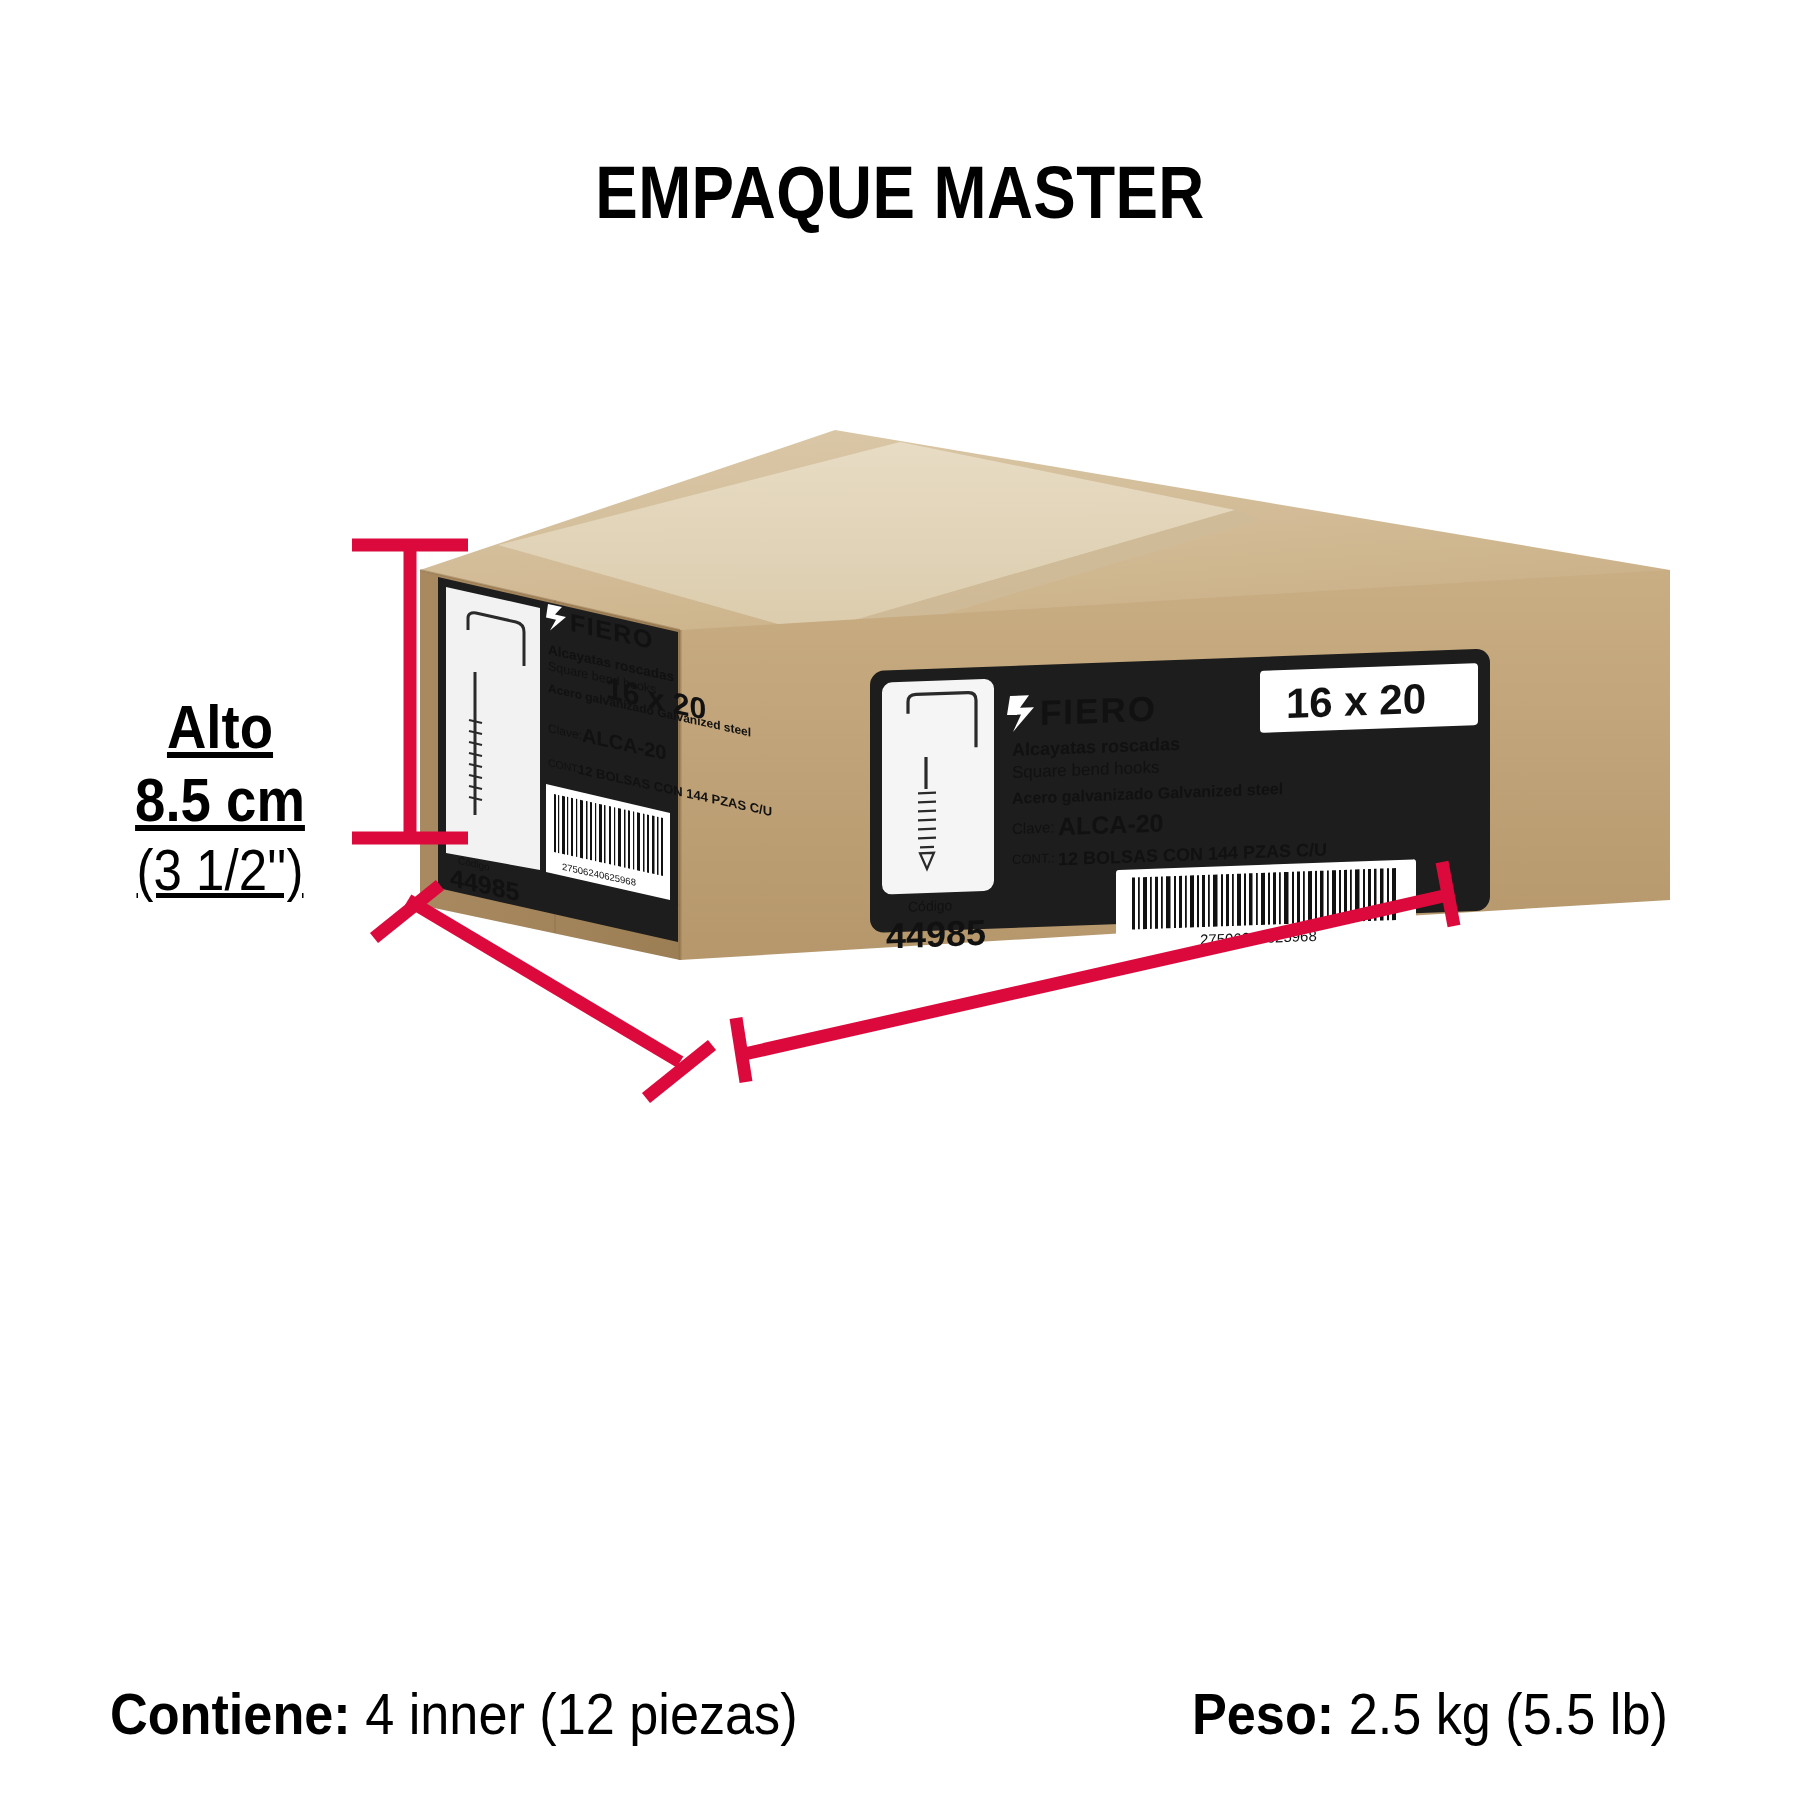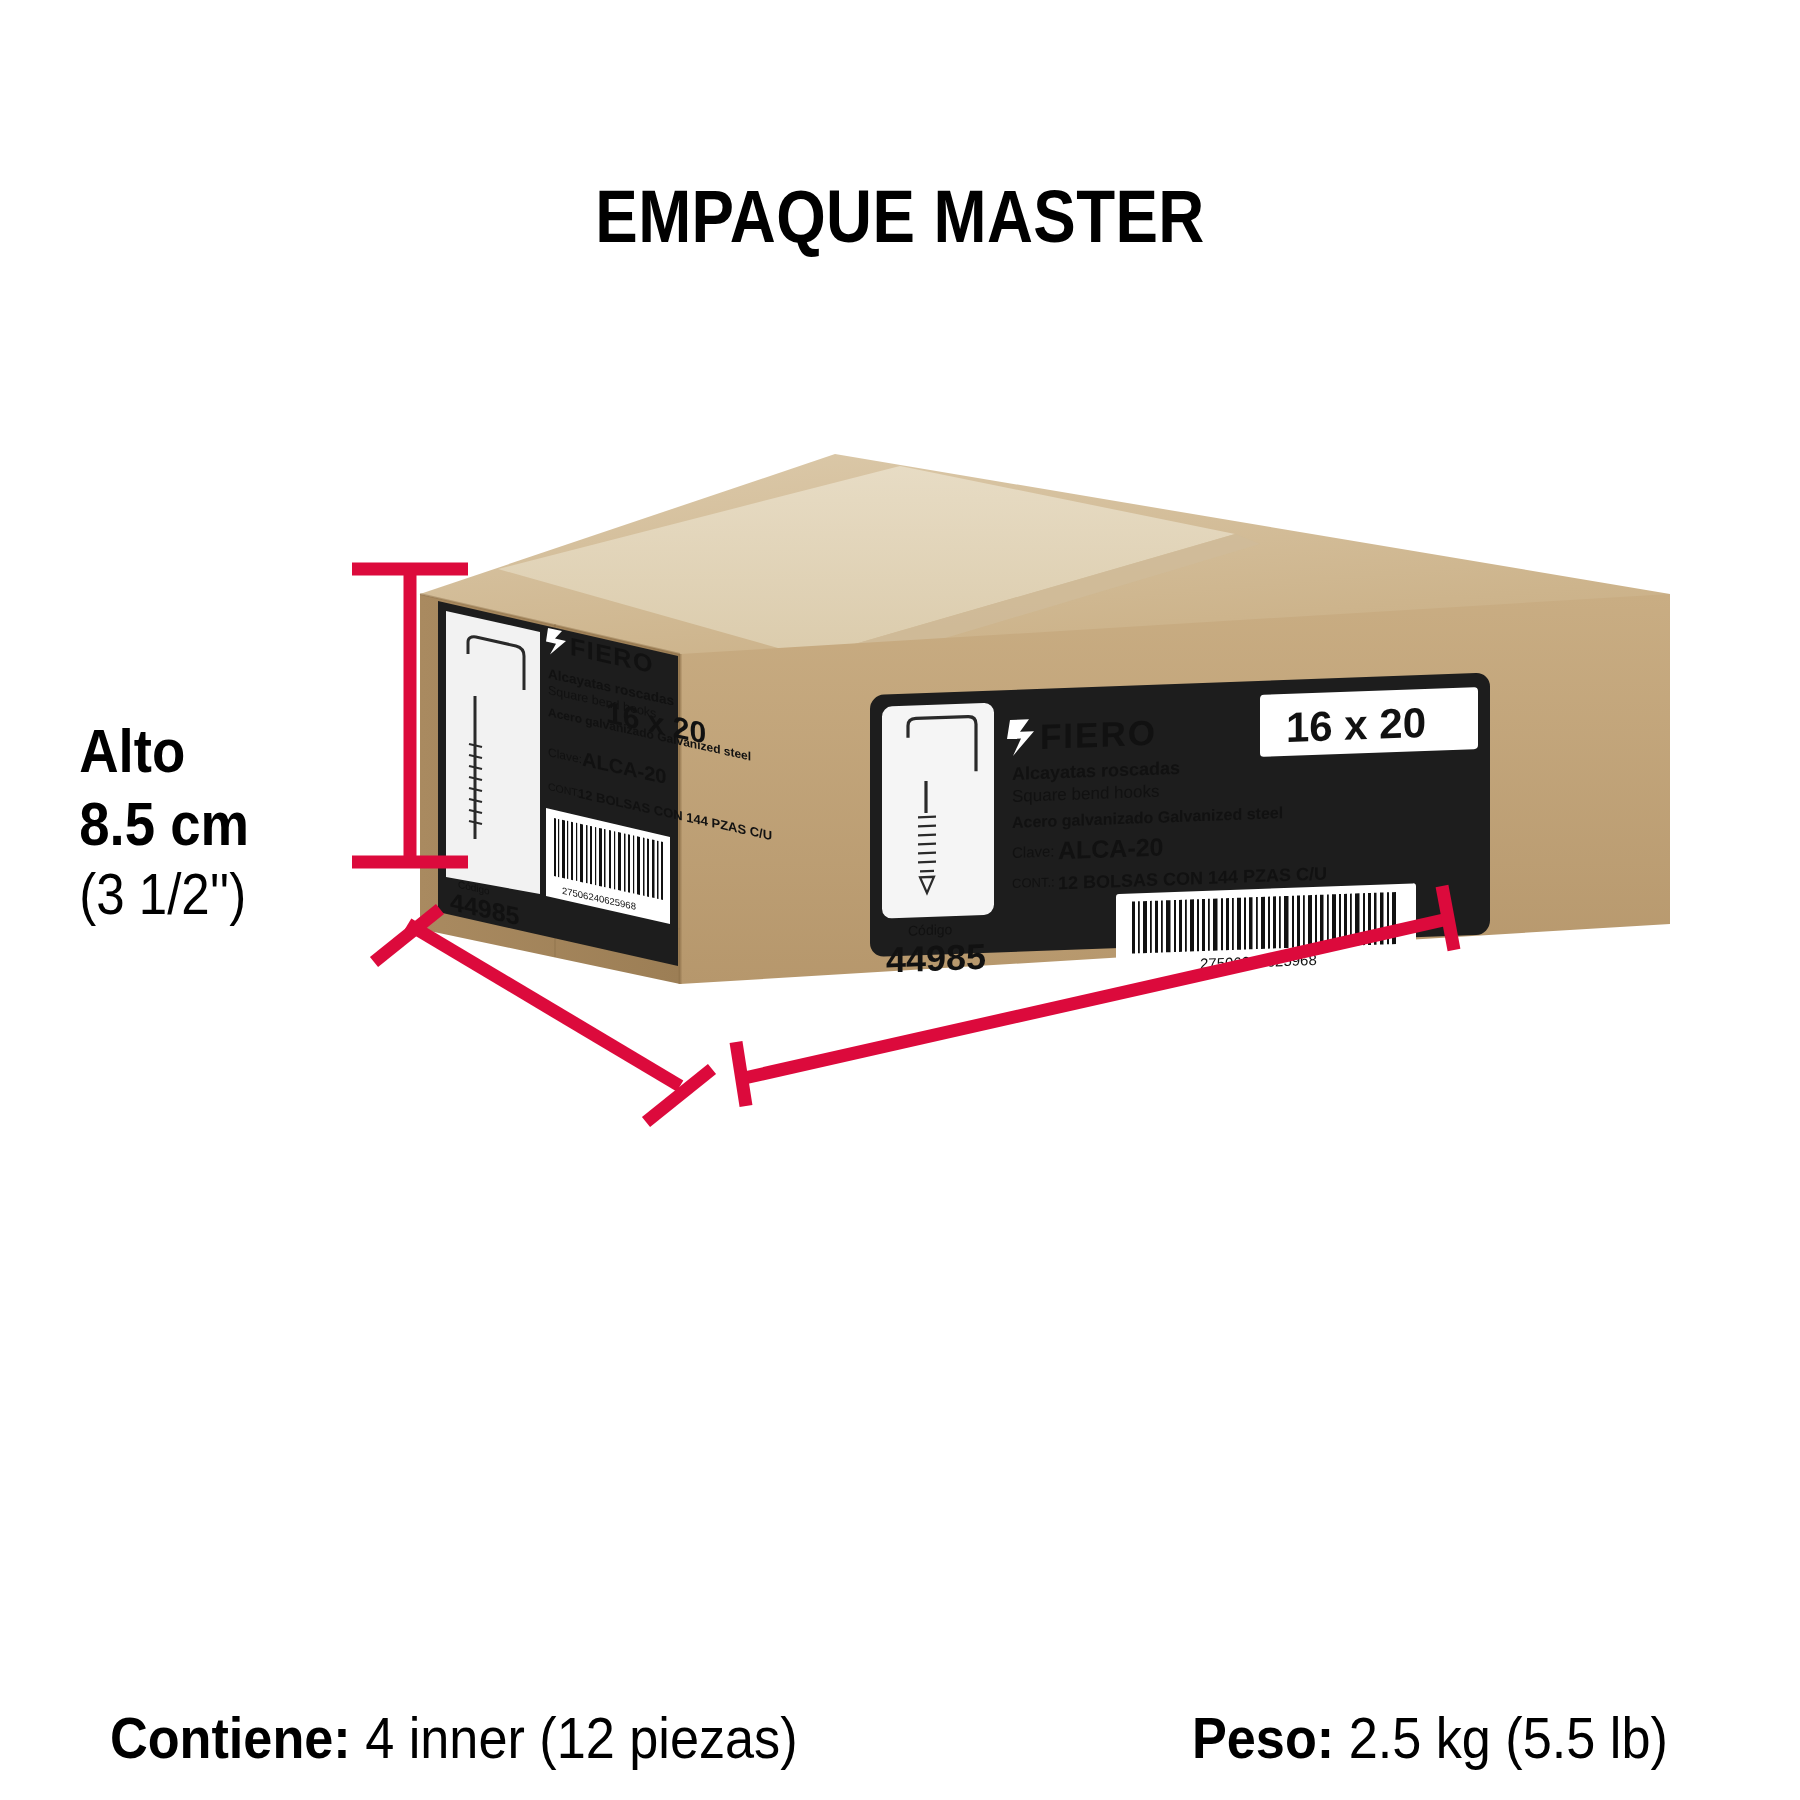--- a/index.html
+++ b/index.html
@@ -4,35 +4,35 @@
 <style>
   html,body{margin:0;padding:0;}
   body{
     width:1800px;height:1800px;
     background:#ffffff;
     font-family:"Liberation Sans", sans-serif;
     color:#000;
     overflow:hidden;
     position:relative;
   }
-  .stage{position:absolute;inset:0;margin-top:24px;}
+  .stage{position:absolute;inset:0;}
 
   
   #page-title{
     position:absolute;top:150px;left:0;width:1800px;
     text-align:center;
     font-size:74px;font-weight:bold;
     letter-spacing:0.5px;
     transform:scaleX(0.86);
     transform-origin:center top;
     white-space:nowrap;
   }
 
   
-  .dim{position:absolute;line-height:1.18;white-space:nowrap;}
+  .dim{position:absolute;text-align:center;line-height:1.18;white-space:nowrap;text-decoration:underline;}
   .dim .dname{font-size:62px;font-weight:bold;transform:scaleX(0.88);transform-origin:center;display:block;}
   .dim .dval{font-size:62px;font-weight:bold;transform:scaleX(0.88);transform-origin:center;display:block;}
   .dim .dimp{font-size:58px;font-weight:normal;transform:scaleX(0.88);transform-origin:center;display:block;}
 
   #dim-alto{left:60px;top:690px;width:320px;}
   #dim-ancho{left:260px;top:1120px;width:380px;}
   #dim-largo{left:1000px;top:1180px;width:380px;}
 
   
   .footer{position:absolute;font-size:58px;white-space:nowrap;transform:scaleX(0.9);}

